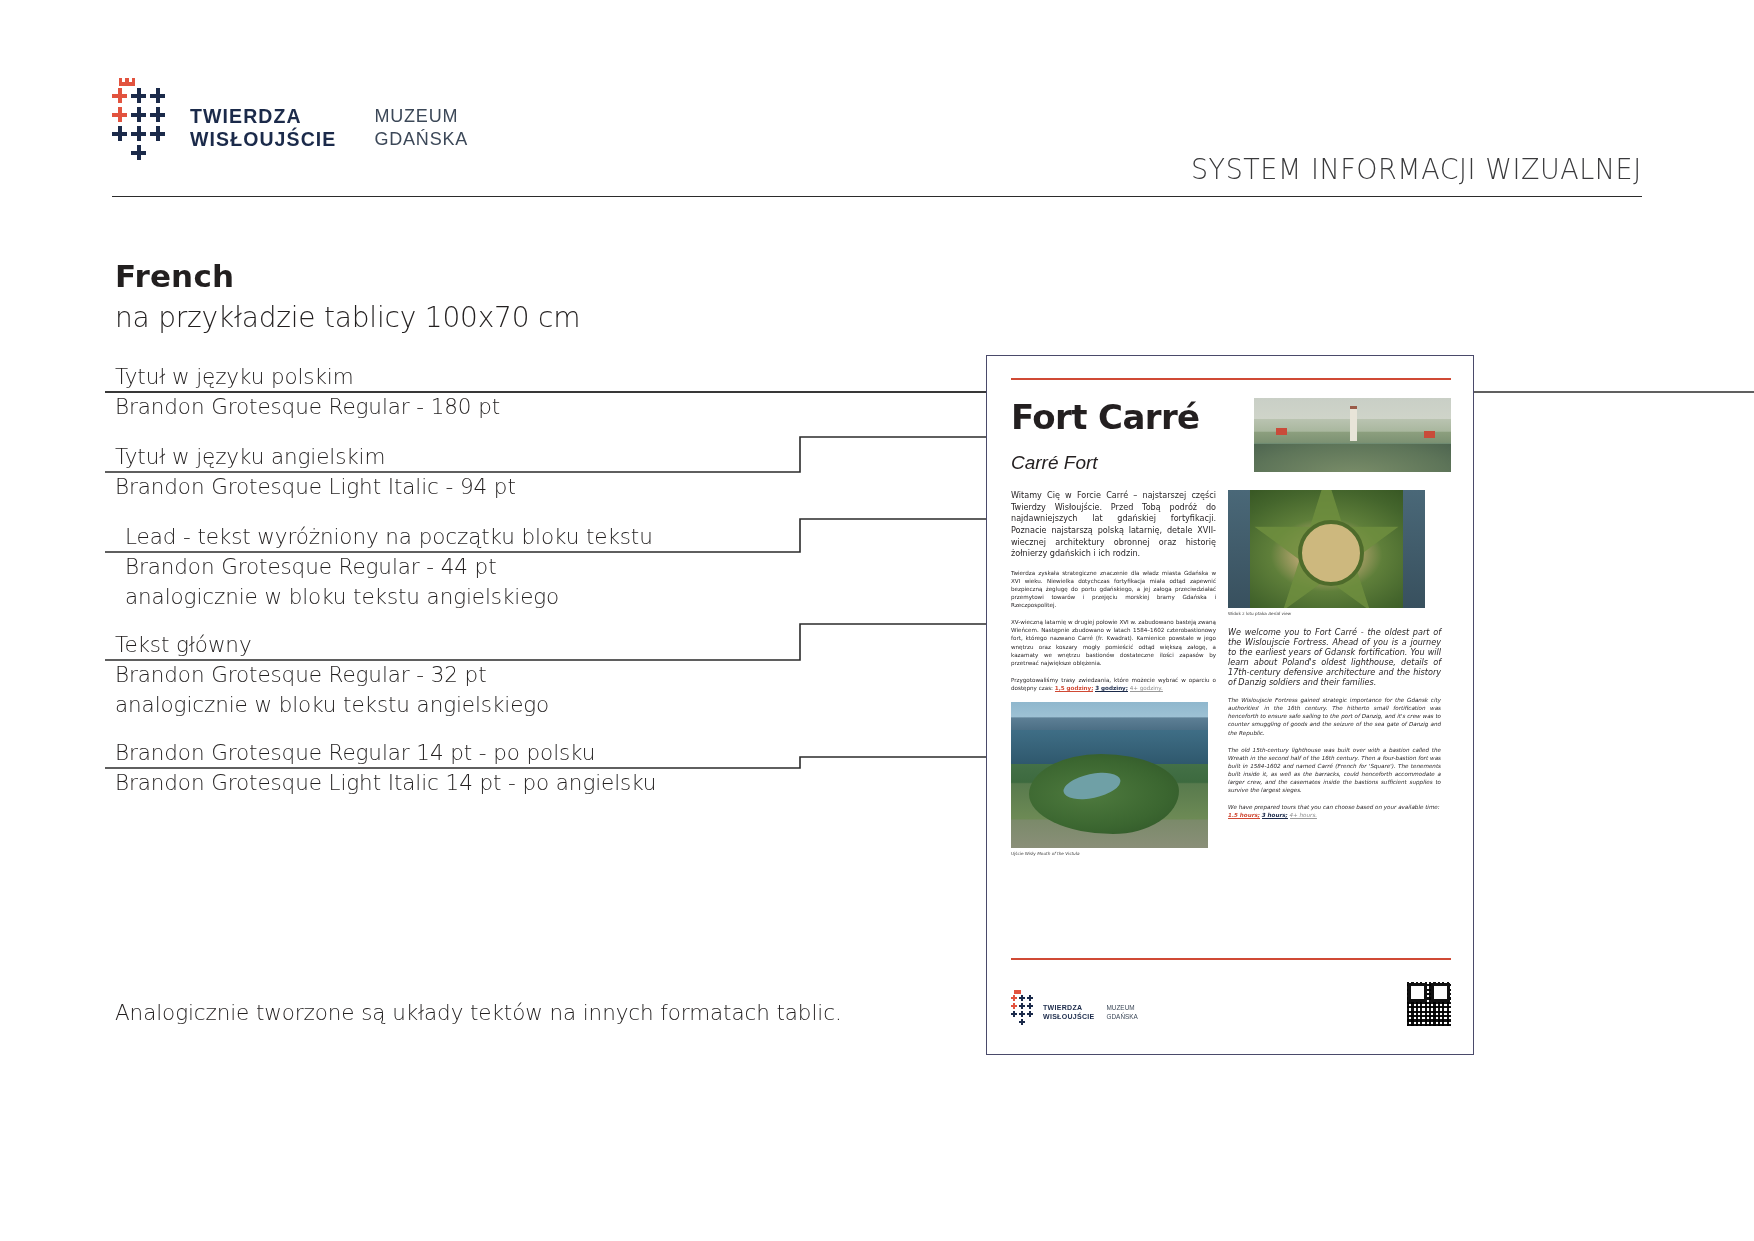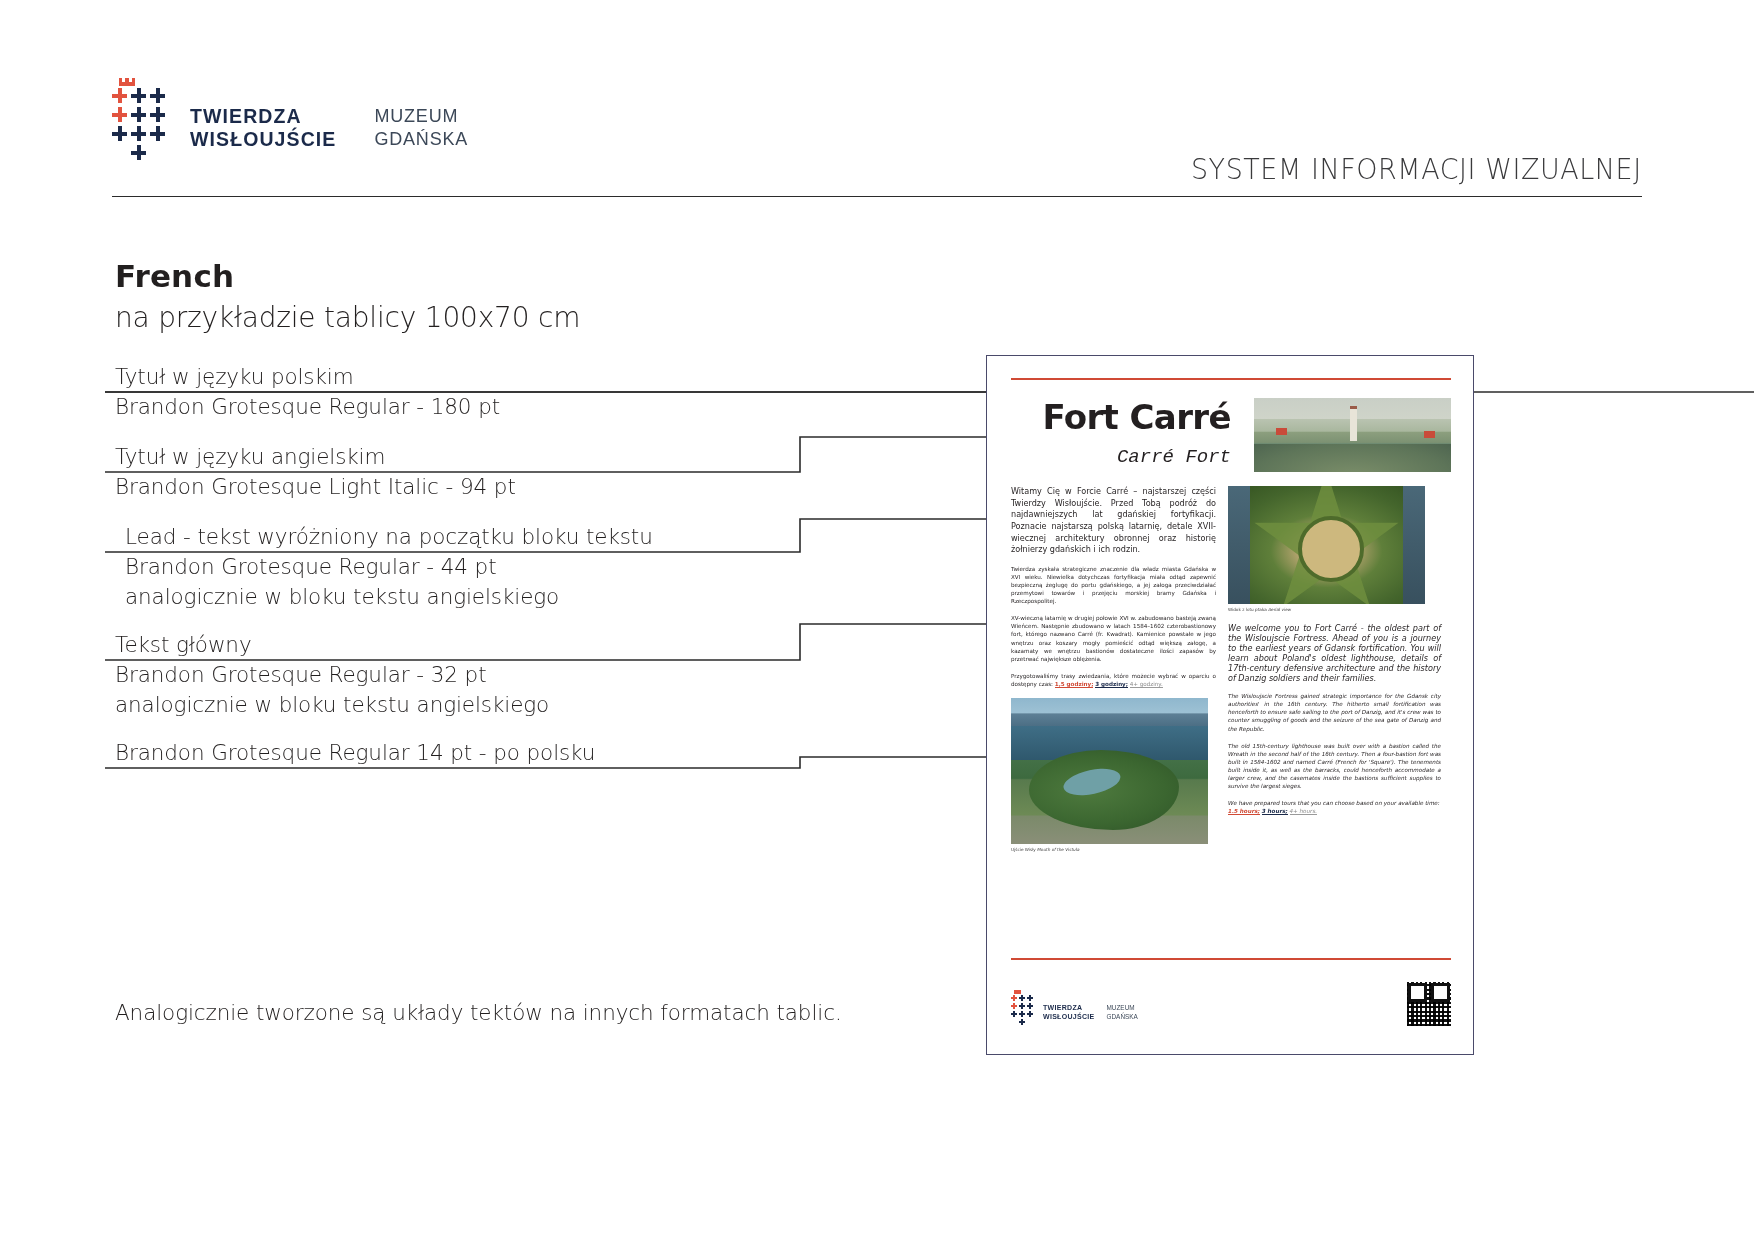--- a/index.html
+++ b/index.html
@@ -194,37 +194,37 @@
     height: 2.2px;
     background: #d04a35;
     width: 100%;
   }
   #board-title-row {
     margin-top: 18px;
     display: flex;
     justify-content: space-between;
     align-items: flex-start;
   }
-  #board-title-texts { width: 220px; text-align: right; }
+  #board-title-texts { width: 220px; }
   #board-title {
     font-size: 34px;
     font-weight: bold;
     color: #231f20;
     line-height: 38px;
     letter-spacing: -0.6px;
     font-family: "DejaVu Sans", sans-serif;
   }
   #board-subtitle {
     font-size: 19px;
     font-style: italic;
     font-weight: 300;
     color: #231f20;
     line-height: 26px;
-    margin-top: 8px;
-    font-family: Liberation Mono, monospace;
+    margin-top: 14px;
+    font-family: Liberation Sans, sans-serif;
   }
 
   .photo {
     position: relative;
     overflow: hidden;
   }
   
   #photo-painting {
     width: 197px; height: 74px;
     background:
@@ -461,20 +461,21 @@
 </div>
 
 <div class="spec-group" style="left:115px; top:630px;">
   <div class="spec-label">Tekst główny</div>
   <div class="spec-value">Brandon Grotesque Regular - 32 pt</div>
   <div class="spec-value">analogicznie w bloku tekstu angielskiego</div>
 </div>
 
 <div class="spec-group" style="left:115px; top:738px;">
   <div class="spec-value">Brandon Grotesque Regular 14 pt - po polsku</div>
+  <div class="spec-value">Brandon Grotesque Light Italic 14 pt - po angielsku</div>
 </div>
 
 <div id="bottom-note">Analogicznie tworzone są układy tektów na innych formatach tablic.</div>
 
 <svg id="connectors" viewBox="0 0 1754 1241">
   <g fill="none" stroke="#2b2b2b" stroke-width="1.6">
 
     <path d="M105 392 H 1754"></path>
     <path d="M105 392 H 1450" stroke="none"></path>
     <path d="M105 392 H 986"></path>

